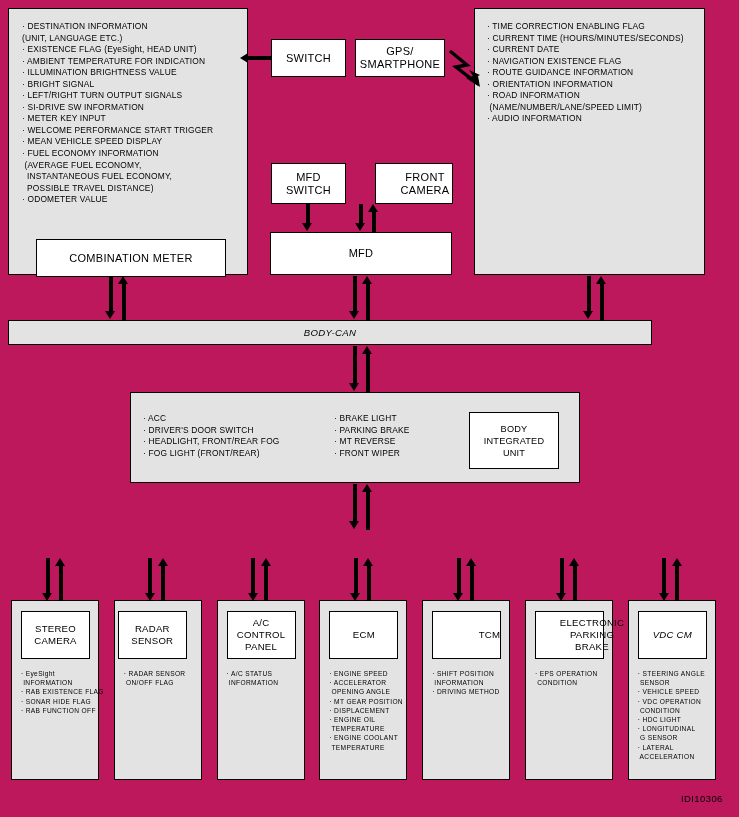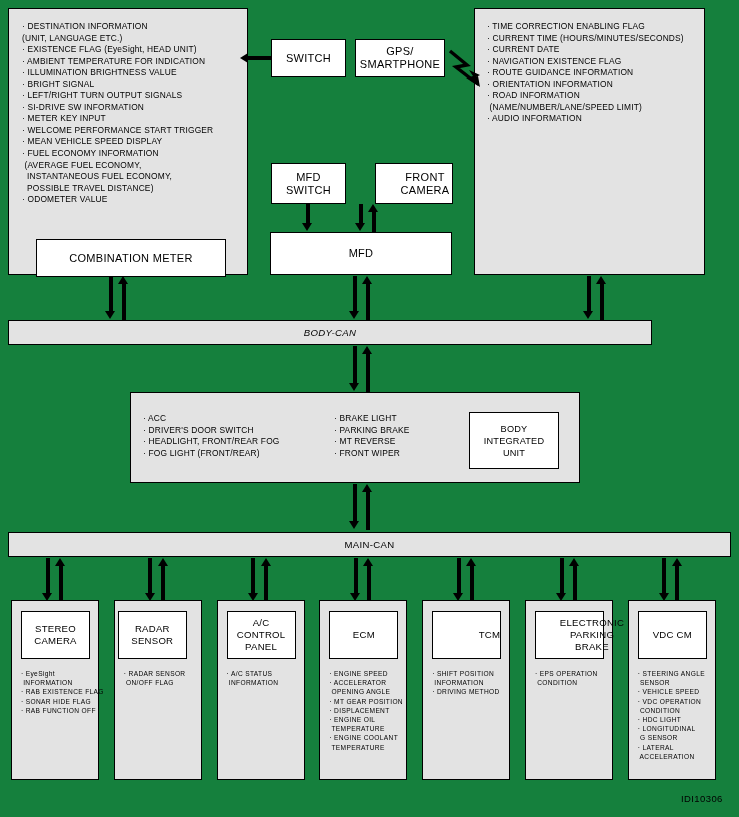--- a/index.html
+++ b/index.html
@@ -5,21 +5,21 @@
   html,body{margin:0;padding:0;background:#ffffff;}
   body{
     font-family:"Liberation Sans", sans-serif;
     color:#000;
     -webkit-font-smoothing:none;
   }
   #canvas{
     position:relative;
     width:739px;
     height:817px;
-    background:#15803d;
+    background:#be185d;
     overflow:hidden;
   }
   .abs{position:absolute;box-sizing:border-box;}
 
   
   .gray-panel{
     background:#e3e3e3;
     border:1px solid #000;
   }
   .white-box{
@@ -246,23 +246,20 @@
     </div>
   </div>
 
   <div class="arrow" style="left:349px;top:484px;width:26px;height:46px;">
     <div class="ar-shaft-v" style="left:3.5px;top:0;height:40px;"></div>
     <div class="ar-head-d" style="left:0;top:37px;"></div>
     <div class="ar-shaft-v" style="left:16.5px;top:6px;height:40px;"></div>
     <div class="ar-head-u" style="left:13px;top:0;"></div>
   </div>
 
-  <div class="abs bus-bar bus-label" style="left:8px;top:532px;width:723px;height:25px;">
-    <span>MAIN-CAN</span>
-  </div>
 
   <div id="modules-layer">
       <div class="arrow" style="left: 42px; top: 558px; width: 26px; height: 44px;">
         <div class="ar-shaft-v" style="left:3.5px;top:0;height:38px;"></div>
         <div class="ar-head-d" style="left:0;top:35px;"></div>
         <div class="ar-shaft-v" style="left:16.5px;top:6px;height:38px;"></div>
         <div class="ar-head-u" style="left:13px;top:0;"></div>
       </div>
       <div class="abs gray-panel" style="left: 11px; top: 600px; width: 88px; height: 180px;">
         <div class="abs white-box box-label-sm" style="left: 9px; top: 10px; width: 69px; height: 48px;"><span>STEREO
@@ -341,21 +338,21 @@
         <div class="abs list-sm" style="left: 9px; top: 68px;">· EPS OPERATION
  CONDITION</div>
       </div>
       <div class="arrow" style="left: 658.8px; top: 558px; width: 26px; height: 44px;">
         <div class="ar-shaft-v" style="left:3.5px;top:0;height:38px;"></div>
         <div class="ar-head-d" style="left:0;top:35px;"></div>
         <div class="ar-shaft-v" style="left:16.5px;top:6px;height:38px;"></div>
         <div class="ar-head-u" style="left:13px;top:0;"></div>
       </div>
       <div class="abs gray-panel" style="left: 627.8px; top: 600px; width: 88px; height: 180px;">
-        <div class="abs white-box box-label-sm" style="left: 9px; top: 10px; width: 69px; height: 48px;"><span>VDC CM</span></div>
+        <div class="abs white-box box-label-sm" style="left: 9px; top: 10px; width: 69px; height: 48px; font-style: italic;"><span>VDC CM</span></div>
         <div class="abs list-sm" style="left: 9px; top: 68px;">· STEERING ANGLE
  SENSOR
 · VEHICLE SPEED
 · VDC OPERATION
  CONDITION
 · HDC LIGHT
 · LONGITUDINAL
  G SENSOR
 · LATERAL
  ACCELERATION</div>

